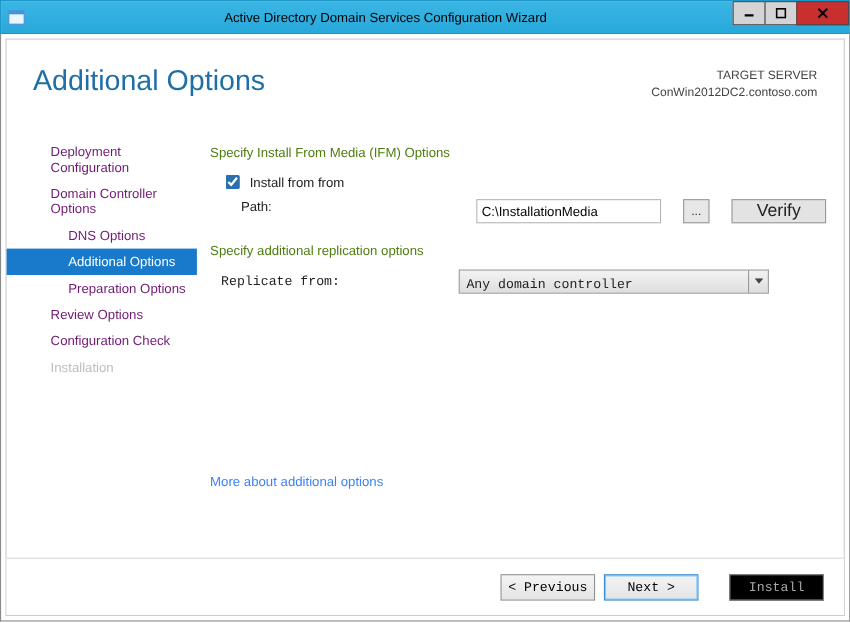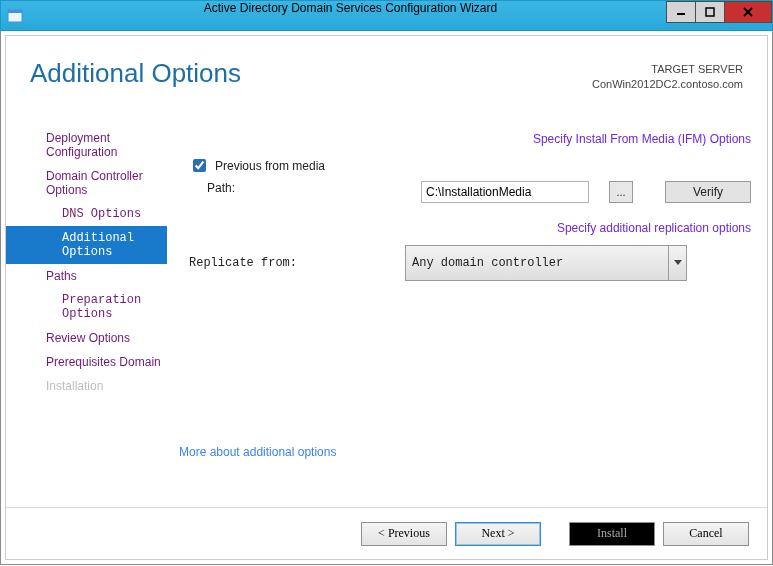--- a/index.html
+++ b/index.html
@@ -11,20 +11,21 @@
     background: #fff;
     width: 773px;
     height: 566px;
     overflow: hidden;
   }
   .titlebar {
     height: 31px;
     background: linear-gradient(#3bb6e4, #27a8db);
     border: 1px solid #1d97c8;
     display: flex;
+    align-items: center;
     position: relative;
   }
   .titlebar .icon {
     width: 28px;
     display: flex;
     align-items: center;
     justify-content: center;
   }
   .titlebar .icon svg { display: block; }
   .titlebar .title {
@@ -93,36 +94,35 @@
   .sidebar {
     width: 212px;
     padding: 8px 0;
   }
   .step {
     padding: 5px 0 5px 40px;
     font-size: 12px;
     color: #701a75;
     cursor: default;
   }
-  .step.sub { padding-left: 56px; font-family: Liberation Mono, monospace; }
+  .step.sub { padding-left: 56px; }
   .step.selected {
     background: #1979ca;
     color: #fff;
   }
   .step.disabled { color: #bdbdbd; }
   .main {
     flex: 1;
     padding: 8px 16px 0 12px;
     color: #222;
   }
   .section-label {
     font-size: 12px;
-    color: #6d28d9;
+    color: #4d7c0f;
     margin: 6px 0 10px 0;
-    text-align: right;
   }
   .chk-row {
     display: flex;
     align-items: center;
     gap: 6px;
     margin-left: 10px;
     margin-bottom: 6px;
   }
   .chk-row input[type=checkbox] {
     width: 13px; height: 13px;
@@ -154,41 +154,41 @@
     display: flex;
     align-items: center;
     justify-content: center;
     cursor: pointer;
   }
   .verify-btn {
     width: 86px;
     height: 22px;
     border: 1px solid #9a9a9a;
     background: #e3e3e3;
-    margin-left: 16px;
-    font-size: 12px;
+    margin-left: 4px;
+    font-size: 16px;
     display: flex;
     align-items: center;
     justify-content: center;
     cursor: pointer;
   }
   .rep-row {
     display: flex;
     align-items: center;
     margin: 8px 0 0 10px;
     font-family: Liberation Mono, monospace;
   }
   .rep-label { flex: 0 0 216px; }
   .combo {
     flex: 1;
-    height: 36px;
+    height: 22px;
     border: 1px solid #9a9a9a;
     background: linear-gradient(#f3f3f3,#dedede);
     display: flex;
-    align-items: center;
+    align-items: flex-end;
     position: relative;
     cursor: pointer;
     max-width: 282px;
   }
   .combo-text {
     padding: 0 6px;
     flex: 1;
     font-size: 12px;
   }
   .combo-arrow {
@@ -219,21 +219,21 @@
     padding: 0 18px;
     gap: 8px;
     background: #fff;
   }
   .btn {
     min-width: 86px;
     height: 24px;
     border: 1px solid #8f8f8f;
     background: linear-gradient(#f4f4f4,#e4e4e4);
     font-size: 12px;
-    font-family: Liberation Serif, serif;
+    font-family: Liberation Mono, monospace;
     display: flex;
     align-items: center;
     justify-content: center;
     cursor: pointer;
   }
   .btn.default {
     border: 1px solid #3a8ccf;
     box-shadow: inset 0 0 0 1px #8dc7f2;
   }
   .btn.disabled {
@@ -284,33 +284,32 @@
         <div>ConWin2012DC2.contoso.com</div>
       </div>
     </div>
 
     <div class="content-row">
       <div class="sidebar" id="sidebar">
           <div class="step">Deployment Configuration</div>
           <div class="step">Domain Controller Options</div>
           <div class="step sub">DNS Options</div>
           <div class="step sub selected">Additional Options</div>
-          <div class="step">Paths</div>
           <div class="step sub">Preparation Options</div>
           <div class="step">Review Options</div>
-          <div class="step">Prerequisites Domain</div>
+          <div class="step">Configuration Check</div>
           <div class="step disabled">Installation</div>
         </div>
 
       <div class="main">
         <div class="section-label">Specify Install From Media (IFM) Options</div>
 
         <div class="chk-row">
           <input type="checkbox" checked="" style="">
-          <span>Previous from media</span>
+          <span>Install from from</span>
         </div>
 
         <div class="path-row">
           <div class="path-label">Path:</div>
           <input class="path-input" type="text" value="C:\InstallationMedia" style="">
           <div class="browse-btn">...</div>
           <div class="verify-btn">Verify</div>
         </div>
 
         <div class="section-label">Specify additional replication options</div>
@@ -329,16 +328,15 @@
 
         <span class="link">More about additional options</span>
       </div>
     </div>
 
     <div class="footer">
       <button class="btn">&lt; Previous</button>
       <button class="btn default">Next &gt;</button>
       <div class="btn-gap"></div>
       <button class="btn disabled">Install</button>
-      <button class="btn">Cancel</button>
     </div>
   </div>
 </div>
 
 </body></html>

